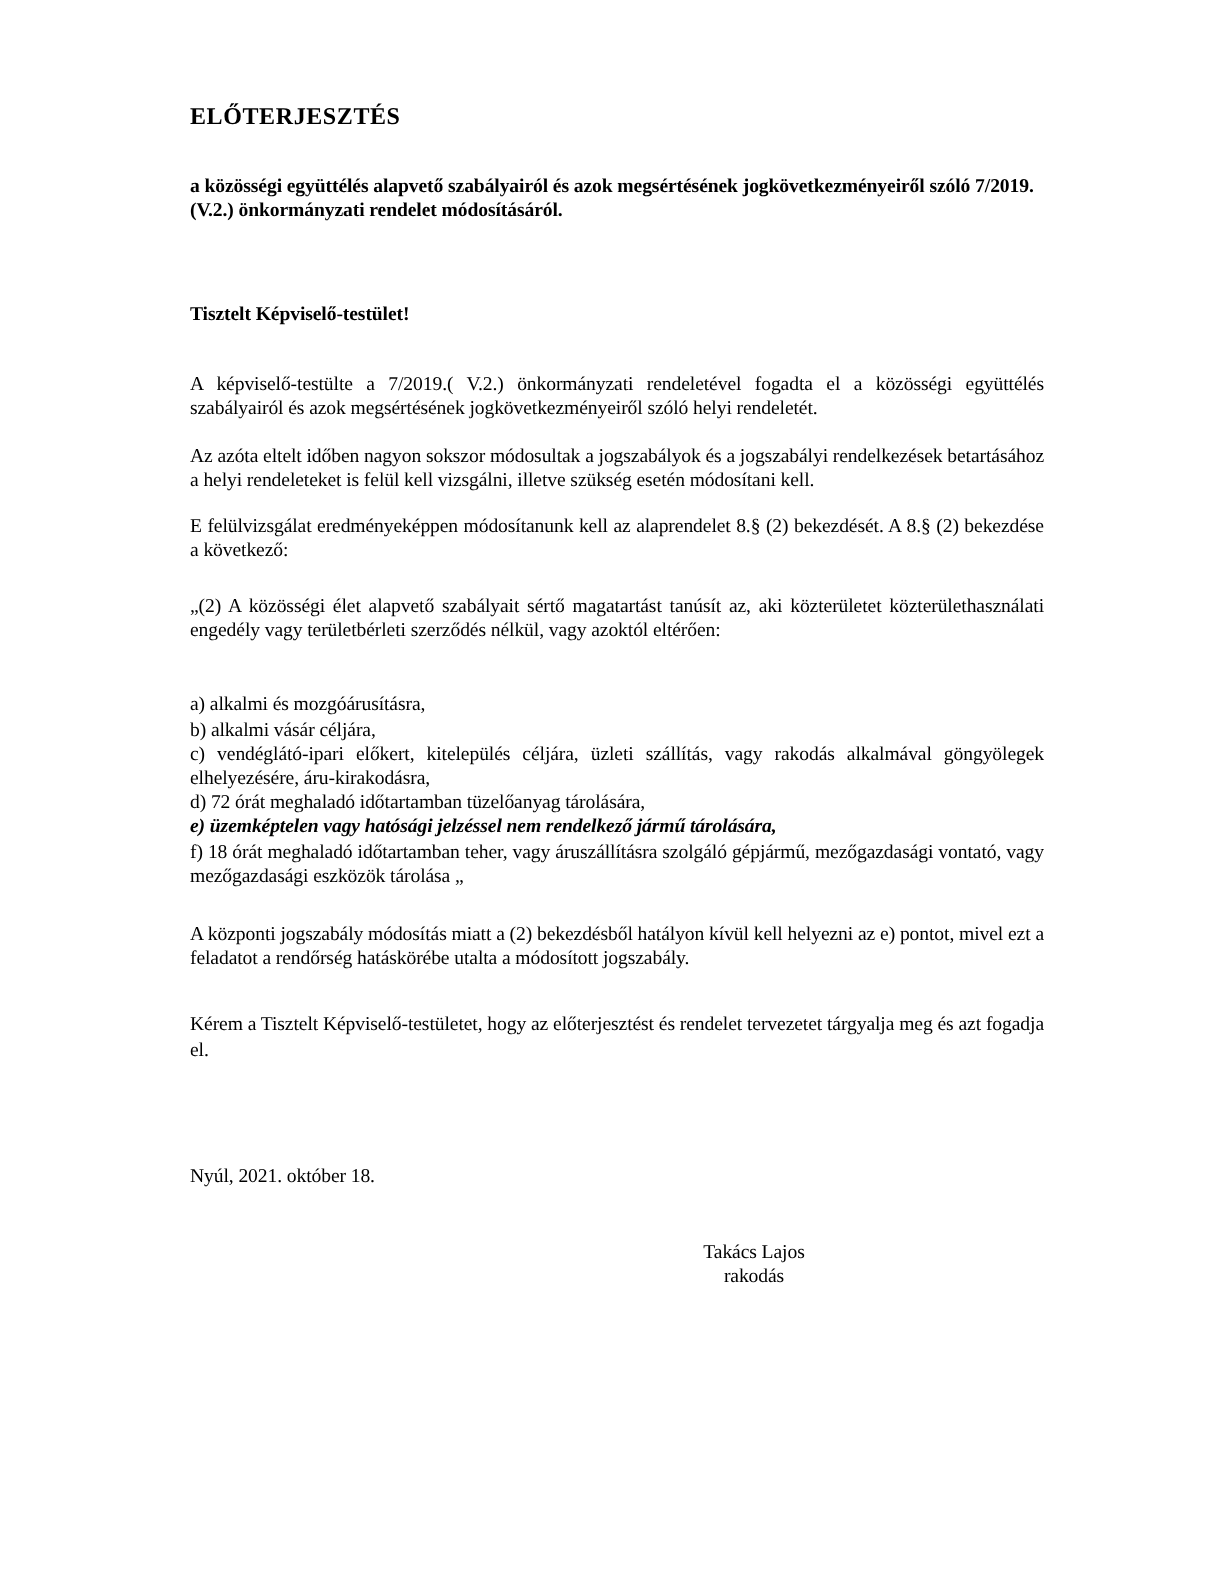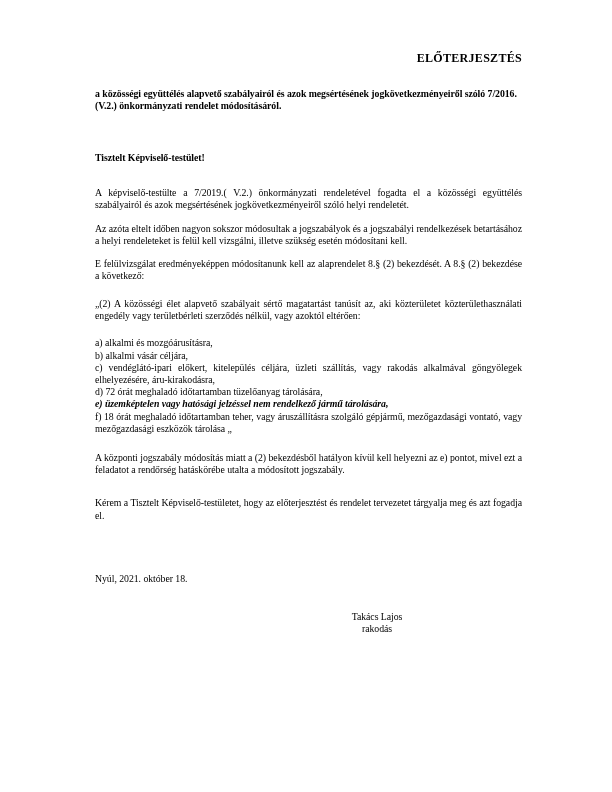--- a/index.html
+++ b/index.html
@@ -18,21 +18,21 @@
     line-height: 12.2px;
     letter-spacing: -0.05px;
     overflow: hidden;
     box-sizing: border-box;
   }
   .content {
     padding: 52px 90px 0 95px;
     box-sizing: border-box;
   }
   .doc-title {
-    text-align: right;
+    text-align: left;
     font-weight: bold;
     font-size: 12px;
     letter-spacing: 0.3px;
     margin: 0;
   }
   .subject {
     margin-top: 24px;
     font-weight: bold;
     text-align: left;
   }
@@ -44,21 +44,21 @@
     margin-top: 12px;
     text-align: justify;
     font-family: Liberation Serif, serif;
   }
   .para.first-body { margin-top: 23px; }
   .para.p3 { margin-top: 10px; }
   .para.quote-intro { margin-top: 16px; }
   .para.p5 { margin-top: 17px; }
   .para.p6 { margin-top: 21px; }
   .rule-list {
-    margin-top: 15px;
+    margin-top: 25px;
     padding: 0;
     list-style: none;
   }
   .rule-list .item {
     margin: 0;
     text-align: justify;
   }
   .rule-list .item.emphasized {
     font-weight: bold;
     font-style: italic;
@@ -75,21 +75,21 @@
   .signature-block div { margin: 0; }
 </style>
 </head>
 <body>
 
 <div class="page">
   <div class="content">
 
     <h1 class="doc-title">ELŐTERJESZTÉS</h1>
 
-    <p class="subject">a közösségi együttélés alapvető szabályairól és azok megsértésének jogkövetkezményeiről szóló 7/2016.(V.2.) önkormányzati rendelet módosításáról.</p>
+    <p class="subject">a közösségi együttélés alapvető szabályairól és azok megsértésének jogkövetkezményeiről szóló 7/2019.(V.2.) önkormányzati rendelet módosításáról.</p>
 
     <p class="salutation">Tisztelt Képviselő-testület!</p>
 
     <p class="para first-body">A képviselő-testülte a 7/2019.( V.2.) önkormányzati rendeletével fogadta el a közösségi együttélés szabályairól és azok megsértésének jogkövetkezményeiről szóló helyi rendeletét.</p>
 
     <p class="para">Az azóta eltelt időben nagyon sokszor módosultak a jogszabályok és a jogszabályi rendelkezések betartásához a helyi rendeleteket is felül kell vizsgálni, illetve szükség esetén módosítani kell.</p>
 
     <p class="para p3">E felülvizsgálat eredményeképpen módosítanunk kell az alaprendelet 8.§ (2) bekezdését. A 8.§ (2) bekezdése a következő:</p>
 
     <p class="para quote-intro">„(2) A közösségi élet alapvető szabályait sértő magatartást tanúsít az, aki közterületet közterülethasználati engedély vagy területbérleti szerződés nélkül, vagy azoktól eltérően:</p>

